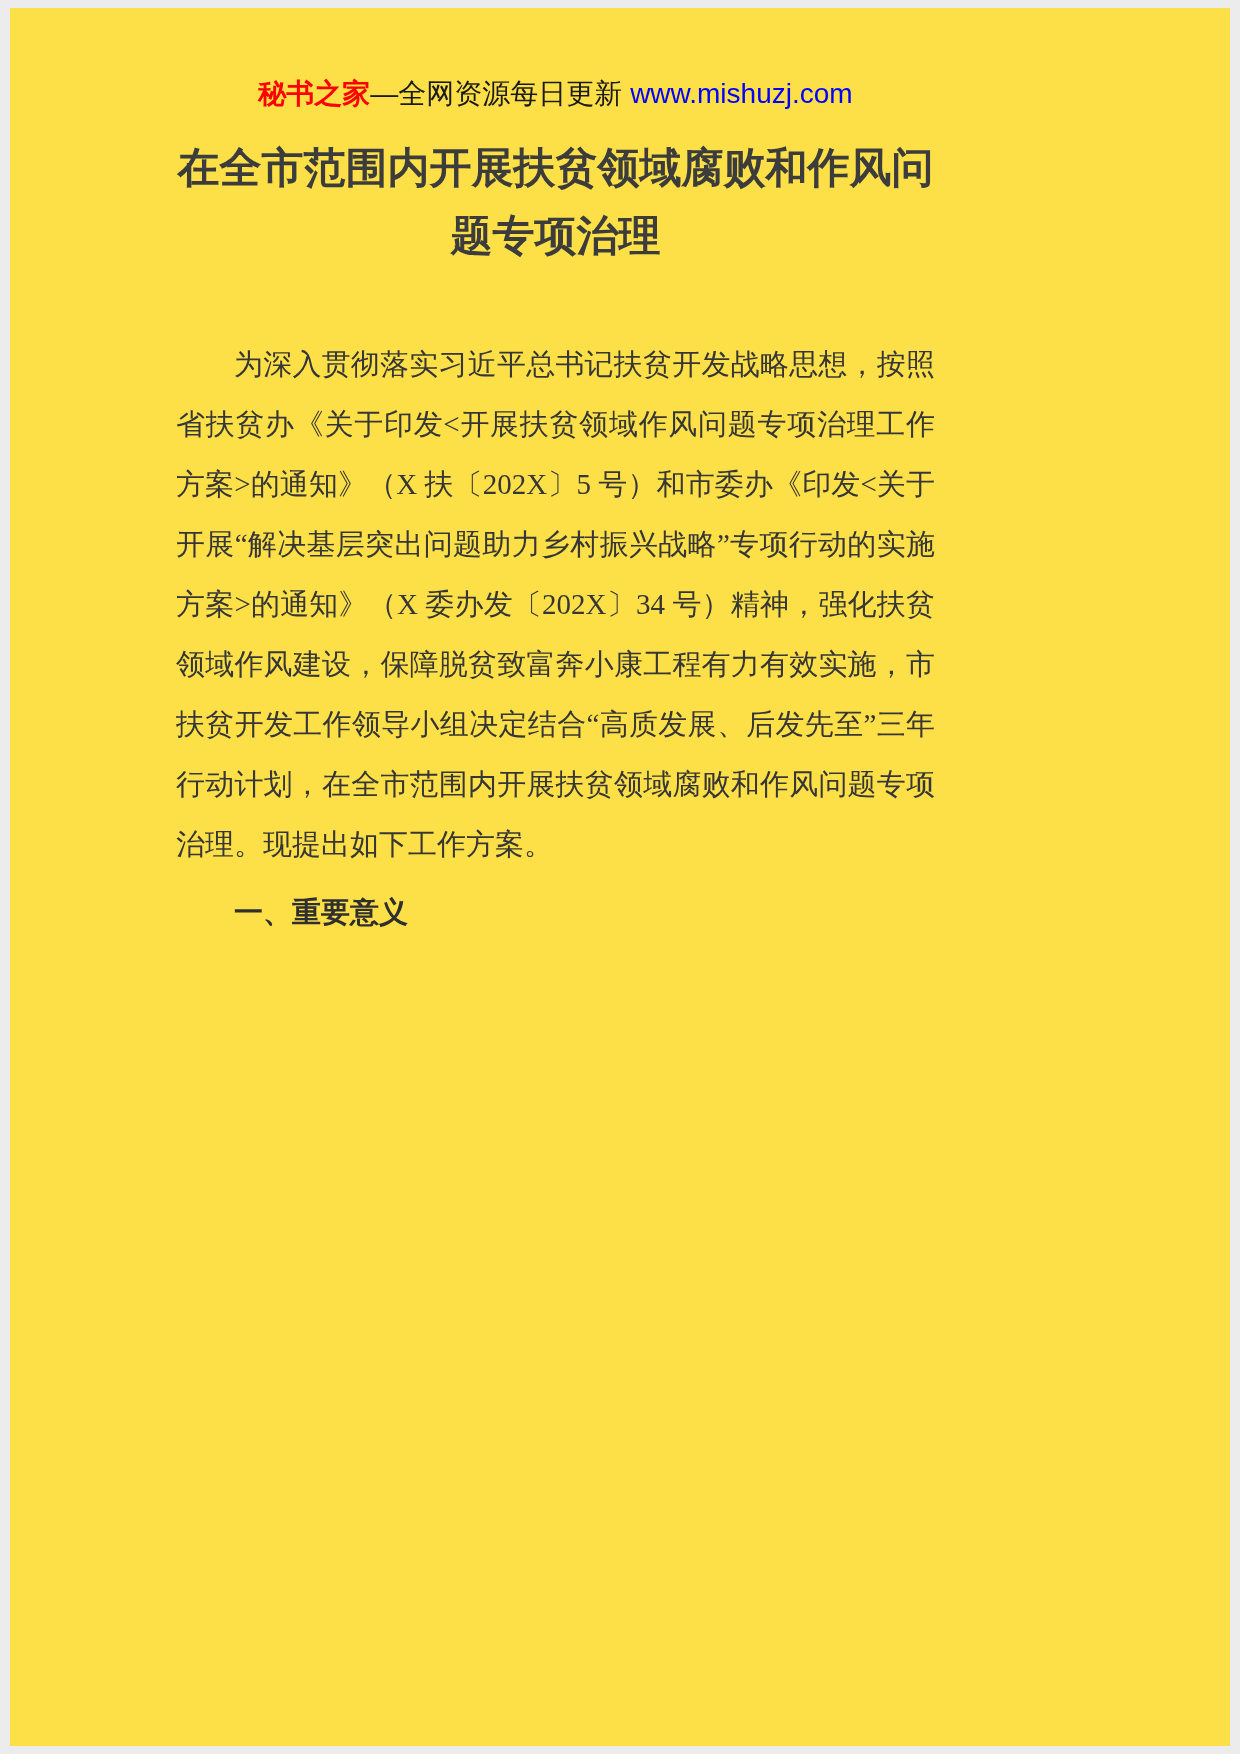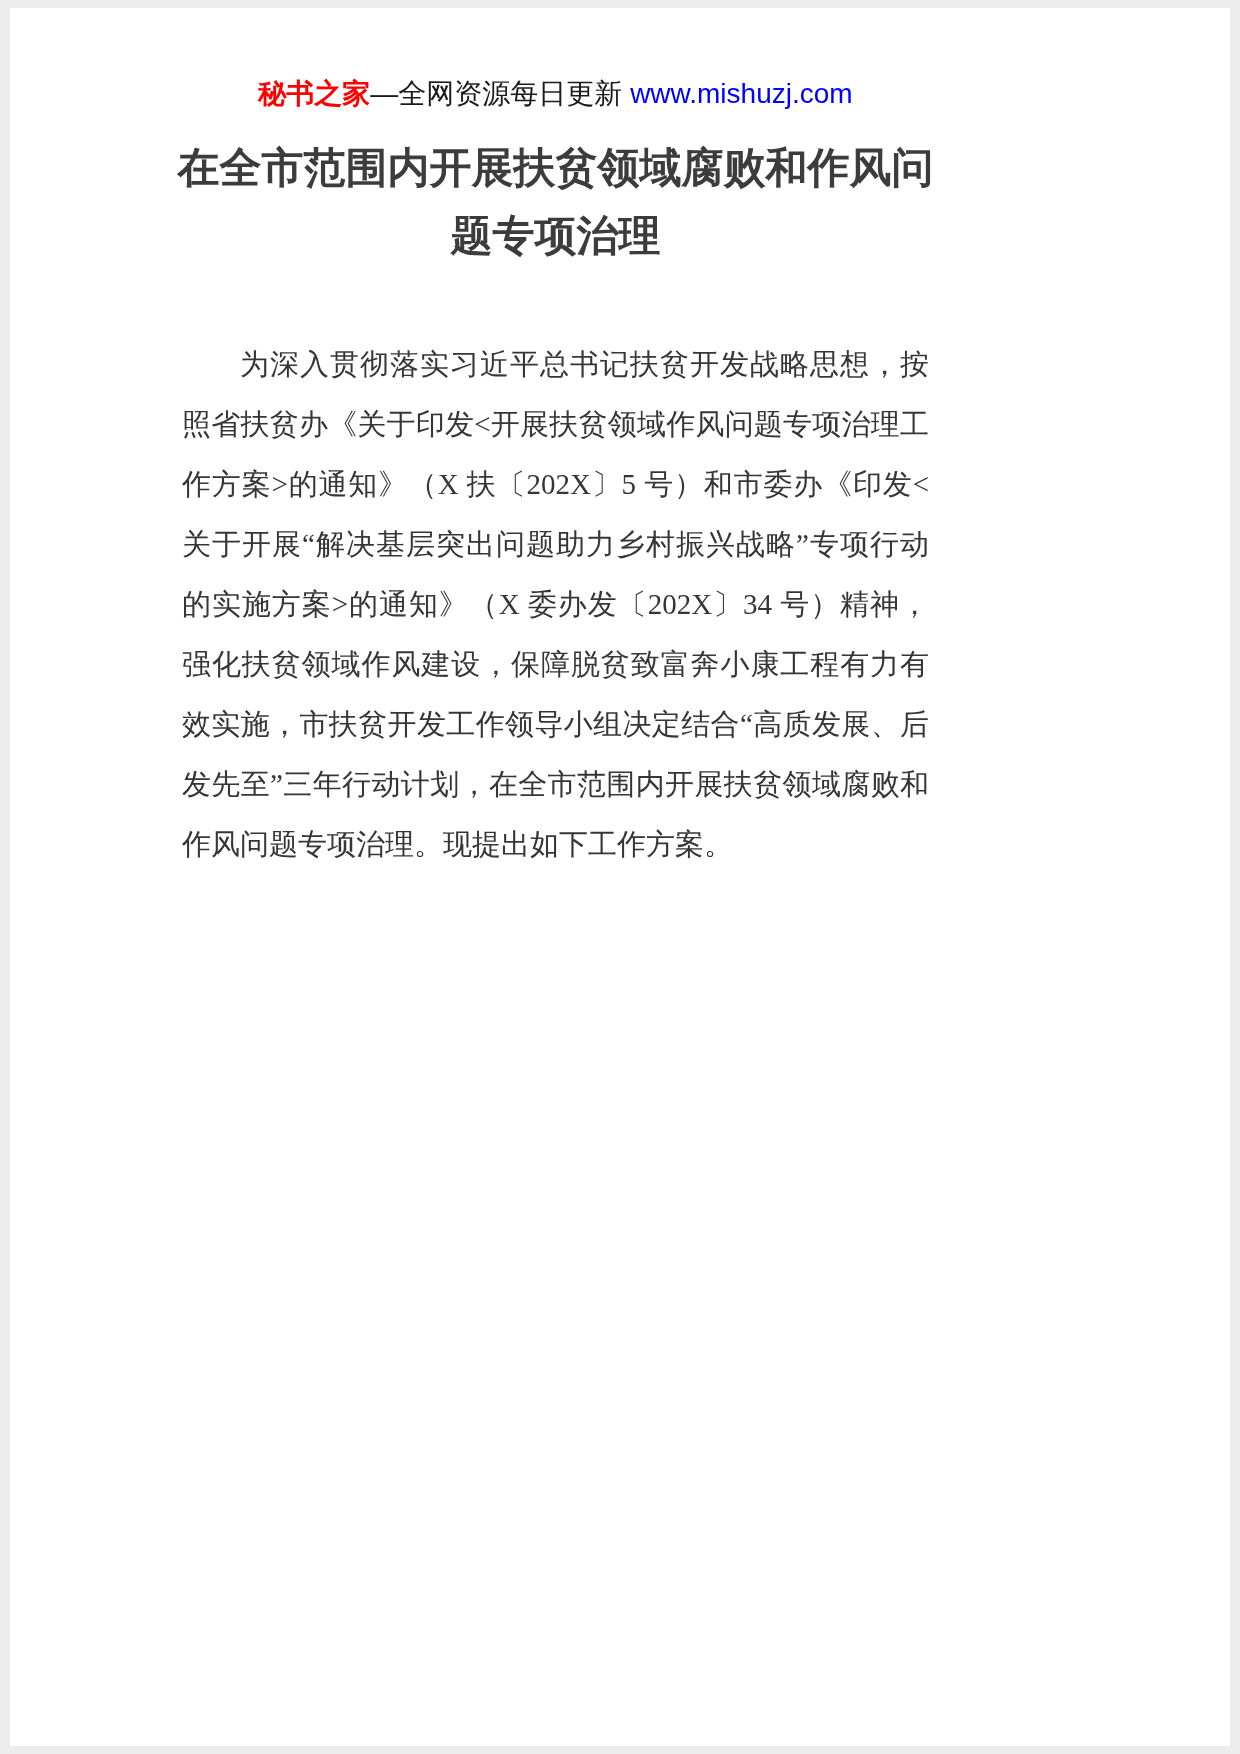--- a/index.html
+++ b/index.html
@@ -13,21 +13,21 @@
     width: 1240px;
     height: 1754px;
     margin: 0 auto;
     background: #ececec;
     overflow: hidden;
   }
   .page {
     width: 1220px;
     height: 1738px;
     margin: 8px auto;
-    background: #ffffff;
+    background: #fde047;
   }
   .content-col {
     width: 775px;
     margin-left: 158px;
   }
   .banner {
     padding-top: 66px;
     text-align: center;
     font-size: 28px;
     line-height: 40px;
@@ -57,21 +57,21 @@
   }
   .body-text {
     margin-top: 64px;
     font-size: 29px;
     line-height: 60px;
     color: #363636;
     text-align: justify;
     font-family: "Liberation Serif", "DejaVu Sans", sans-serif;
   }
   .body-text p {
-    margin: 14px;
+    margin: 8px;
     text-indent: 2em;
   }
   .section-heading {
     font-weight: 700;
     color: #2f2f2f;
   }
 </style>
 </head>
 <body>
 
@@ -80,17 +80,18 @@
     <div class="content-col">
 
       <div class="banner">
         <span class="site-name">秘书之家</span><span class="tagline">—全网资源每日更新 </span><span class="site-url">www.mishuzj.com</span>
       </div>
 
       <h1 class="doc-title">在全市范围内开展扶贫领域腐败和作风问题专项治理</h1>
 
       <div class="body-text">
         <p>为深入贯彻落实习近平总书记扶贫开发战略思想，按照省扶贫办《关于印发&lt;开展扶贫领域作风问题专项治理工作方案&gt;的通知》（X 扶〔202X〕5 号）和市委办《印发&lt;关于开展“解决基层突出问题助力乡村振兴战略”专项行动的实施方案&gt;的通知》（X 委办发〔202X〕34 号）精神，强化扶贫领域作风建设，保障脱贫致富奔小康工程有力有效实施，市扶贫开发工作领导小组决定结合“高质发展、后发先至”三年行动计划，在全市范围内开展扶贫领域腐败和作风问题专项治理。现提出如下工作方案。</p>
+        <p class="section-heading">一、重要意义</p>
       </div>
 
     </div>
   </div>
 </div>
 
 </body></html>

